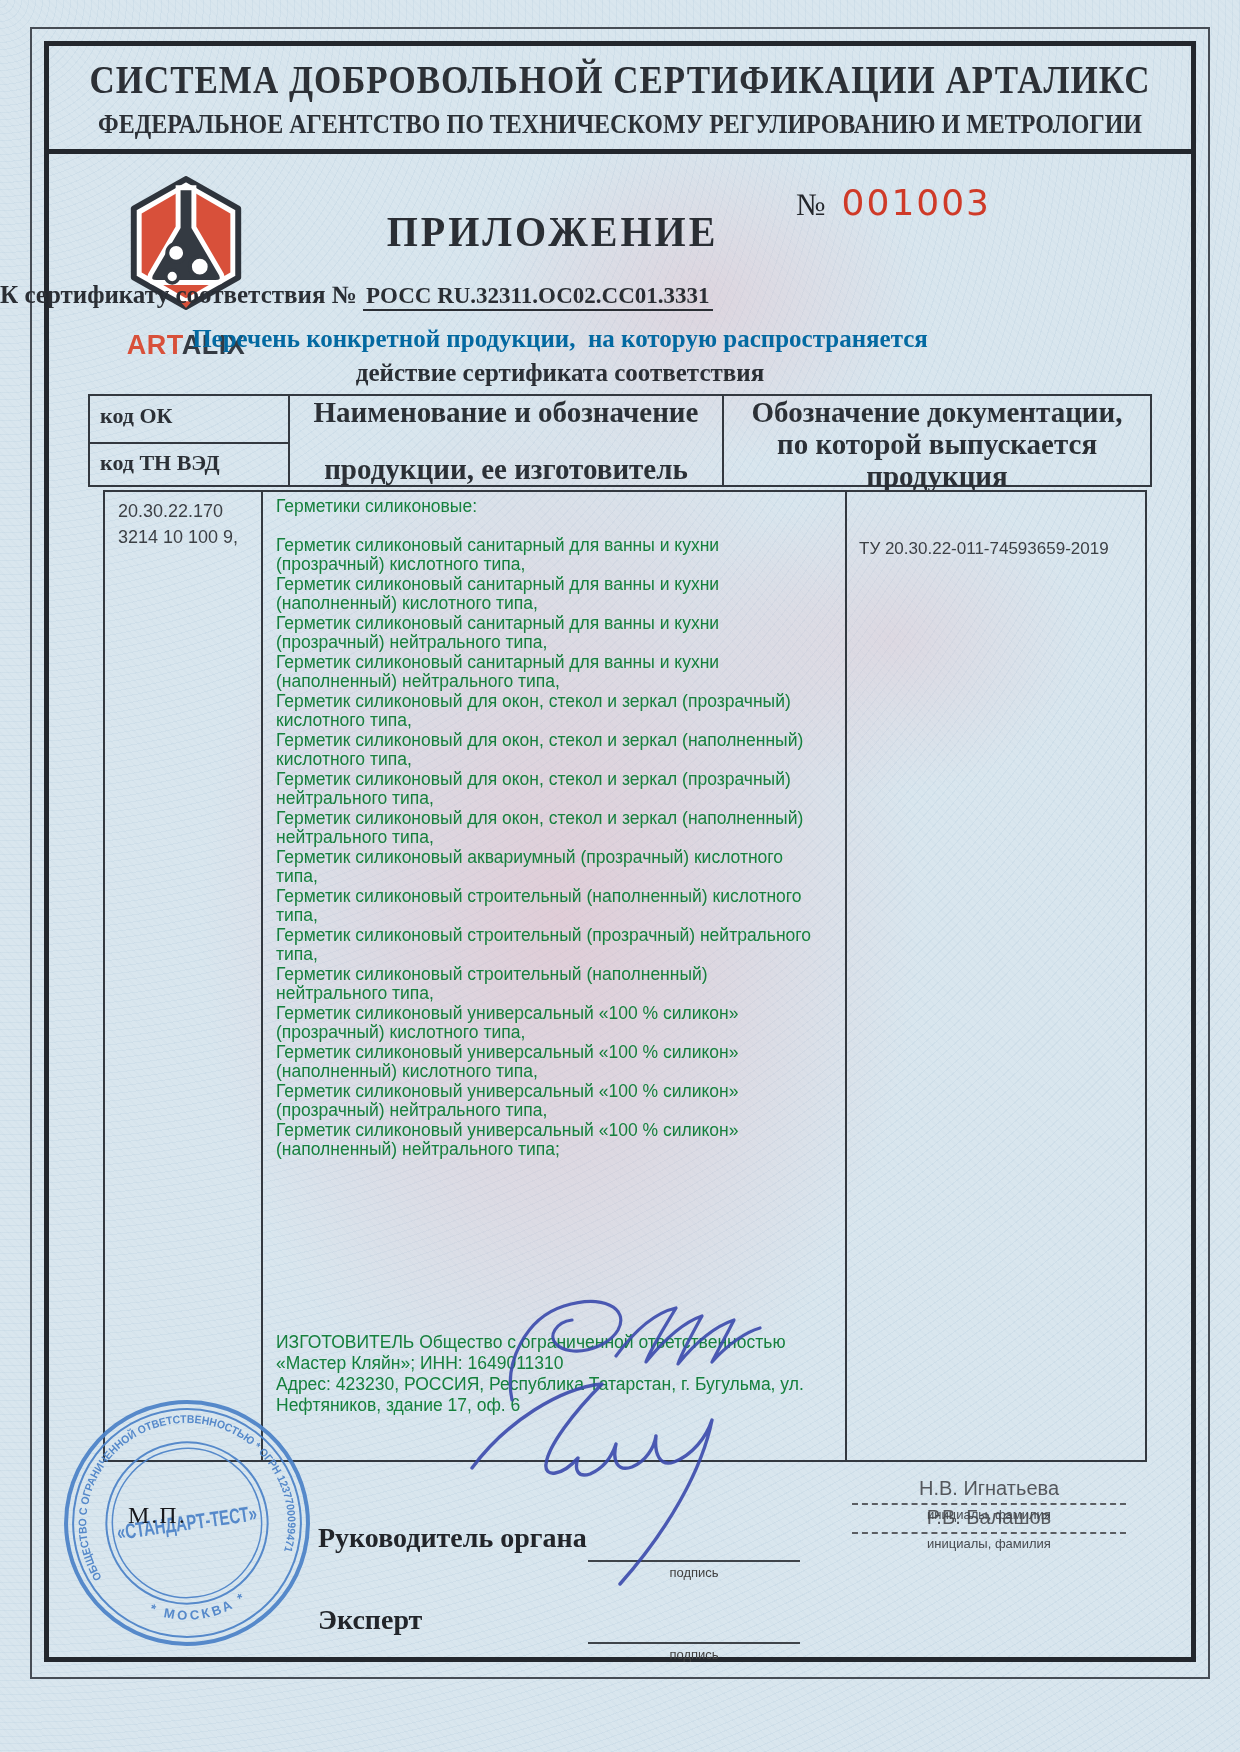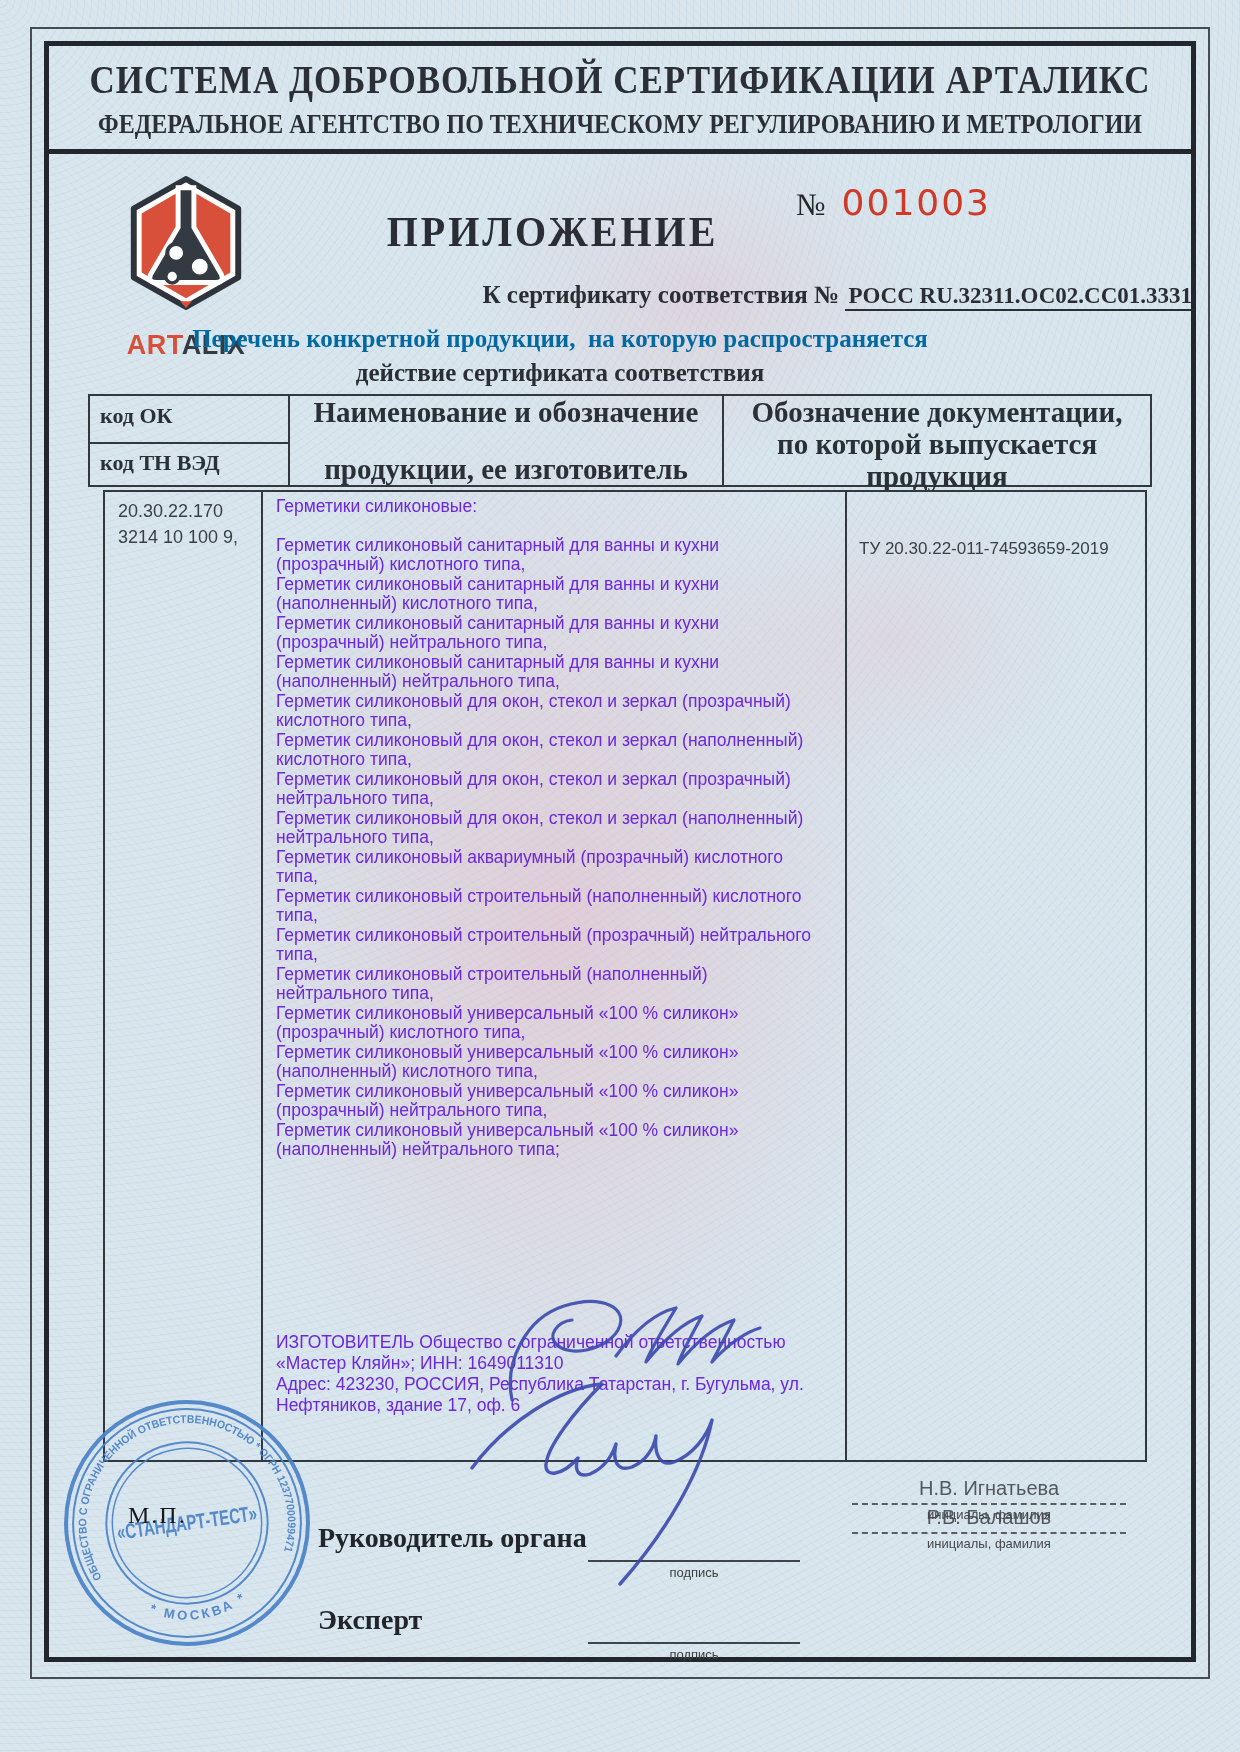--- a/index.html
+++ b/index.html
@@ -26,21 +26,21 @@
   .logo{left:116px;top:176px;width:140px;text-align:center;}
   .logo-word{font-weight:bold;font-size:27px;letter-spacing:.5px;color:#343a42;margin-top:16px;}
   .logo-word .red{color:#d8503a;}
 
   .number-block{left:796px;top:182px;display:flex;align-items:baseline;gap:16px;}
   .number-sign{font-family:"Liberation Serif",serif;font-size:31px;color:#24272c;}
   .number-digits{font-family:"DejaVu Sans",sans-serif;font-size:36px;letter-spacing:2px;color:#cf3a28;}
 
   .doc-title{left:0;top:206px;width:1105px;text-align:center;font-family:"Liberation Serif",serif;font-weight:bold;
              font-size:40px;letter-spacing:3px;color:#2a2e34;transform:scaleY(1.08);transform-origin:top;}
-  .cert-line{left:0;top:281px;width:1195px;text-align:right;font-family:"Liberation Serif",serif;font-weight:bold;
+  .cert-line{left:0;top:281px;width:1195px;text-align:left;font-family:"Liberation Serif",serif;font-weight:bold;
              font-size:25px;color:#2a2e34;}
   .cert-number{font-size:23px;border-bottom:2px solid #2a2e34;padding:0 3px 1px 3px;}
   .subtitle1{left:0;top:325px;width:1120px;text-align:center;font-family:"Liberation Serif",serif;font-weight:bold;
              font-size:25px;color:#0369a1;white-space:pre;}
   .subtitle2{left:0;top:359px;width:1120px;text-align:center;font-family:"Liberation Serif",serif;font-weight:bold;
              font-size:25px;color:#2a2e34;}
 
   .thead{left:88px;top:394px;width:1064px;height:93px;border:2px solid #33383f;box-sizing:border-box;display:flex;}
   .th1{width:200px;border-right:2px solid #33383f;position:relative;box-sizing:border-box;}
   .th1 .t{position:absolute;left:10px;top:7px;}
@@ -49,21 +49,21 @@
   .th-serif{font-family:"Liberation Serif",serif;font-weight:bold;font-size:22px;color:#2b3036;}
   .th2{width:434px;border-right:2px solid #33383f;box-sizing:border-box;}
   .th3{flex:1;}
   .th-center{display:flex;flex-direction:column;justify-content:space-between;text-align:center;
              font-family:"Liberation Serif",serif;font-weight:bold;font-size:29px;line-height:32px;color:#2b3036;}
 
   .tbody{left:103px;top:490px;width:1044px;height:972px;border:2px solid #33383f;box-sizing:border-box;display:flex;}
   .tb1{width:158px;border-right:2px solid #33383f;box-sizing:border-box;padding:6px 0 0 13px;
        font-size:18px;line-height:26px;color:#3c4045;}
   .tb2{width:584px;border-right:2px solid #33383f;box-sizing:border-box;padding:5px 27px 0 13px;
-       font-size:17.5px;line-height:19.5px;color:#6d28d9;}
+       font-size:17.5px;line-height:19.5px;color:#15803d;}
   .tb3{flex:1;padding:6px 8px 0 12px;font-size:17px;line-height:22px;color:#3c4045;margin-top:40px;}
   .intro-line{margin-bottom:19px;}
   .mfr-block{margin-top:172px;}
   .mfr-line{line-height:21px;}
 
   .stamp{left:58px;top:1394px;width:258px;height:258px;transform:rotate(-8deg);opacity:.92;z-index:4;}
   .mp{left:128px;top:1502px;font-family:"Liberation Serif",serif;font-size:24px;letter-spacing:2px;color:#17181c;z-index:6;}
   .sig-label{font-family:"Liberation Serif",serif;font-weight:bold;font-size:28px;color:#22252a;z-index:3;}
   .lbl-head{left:318px;top:1522px;}
   .lbl-expert{left:318px;top:1604px;}

